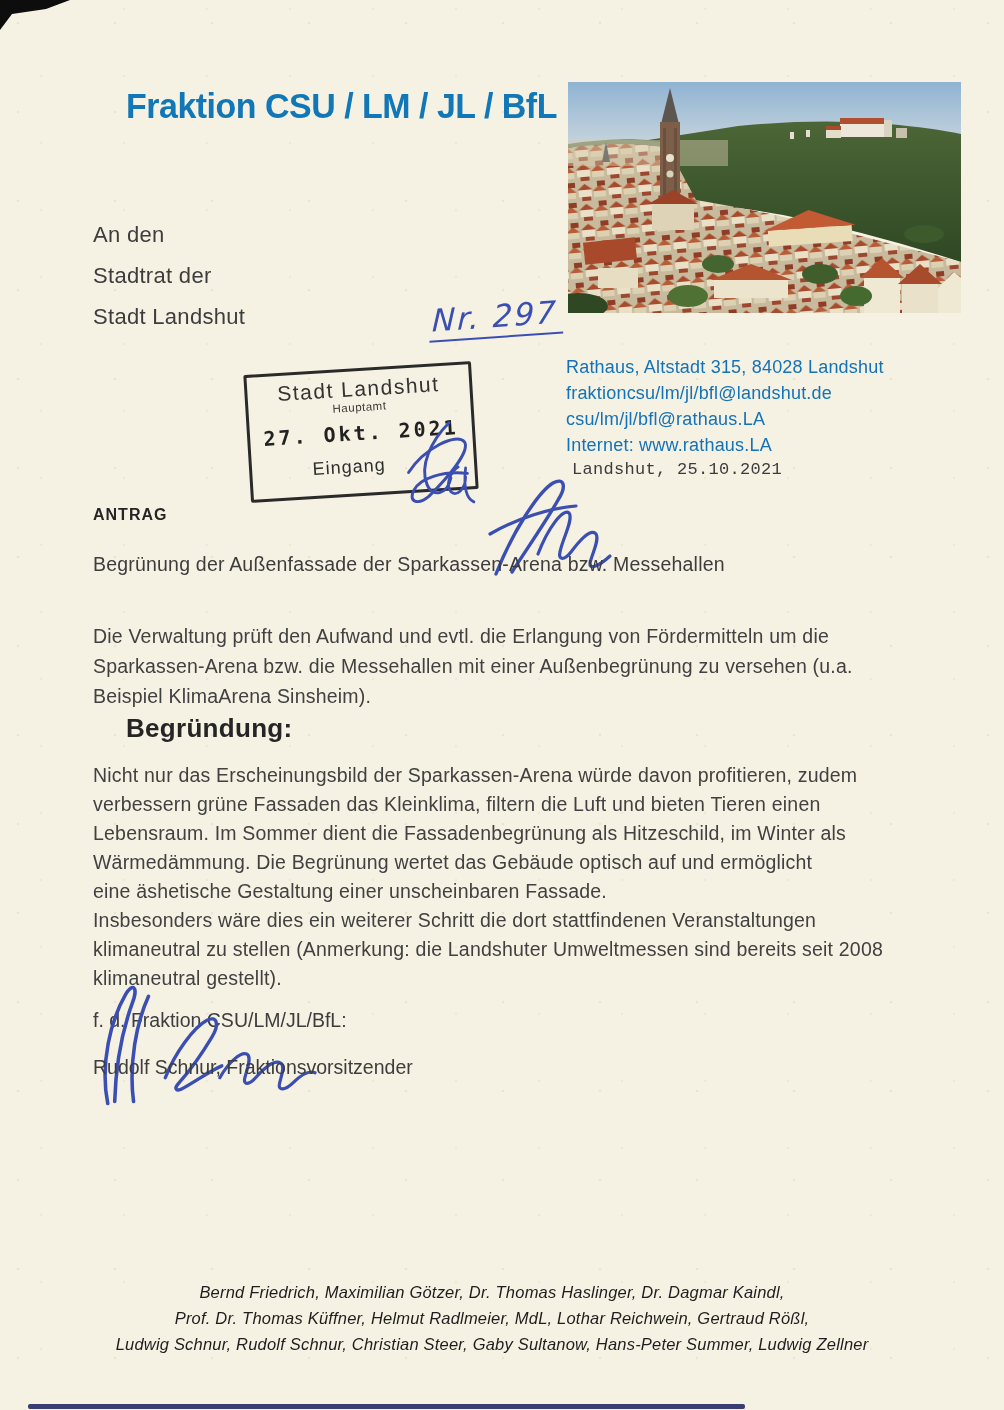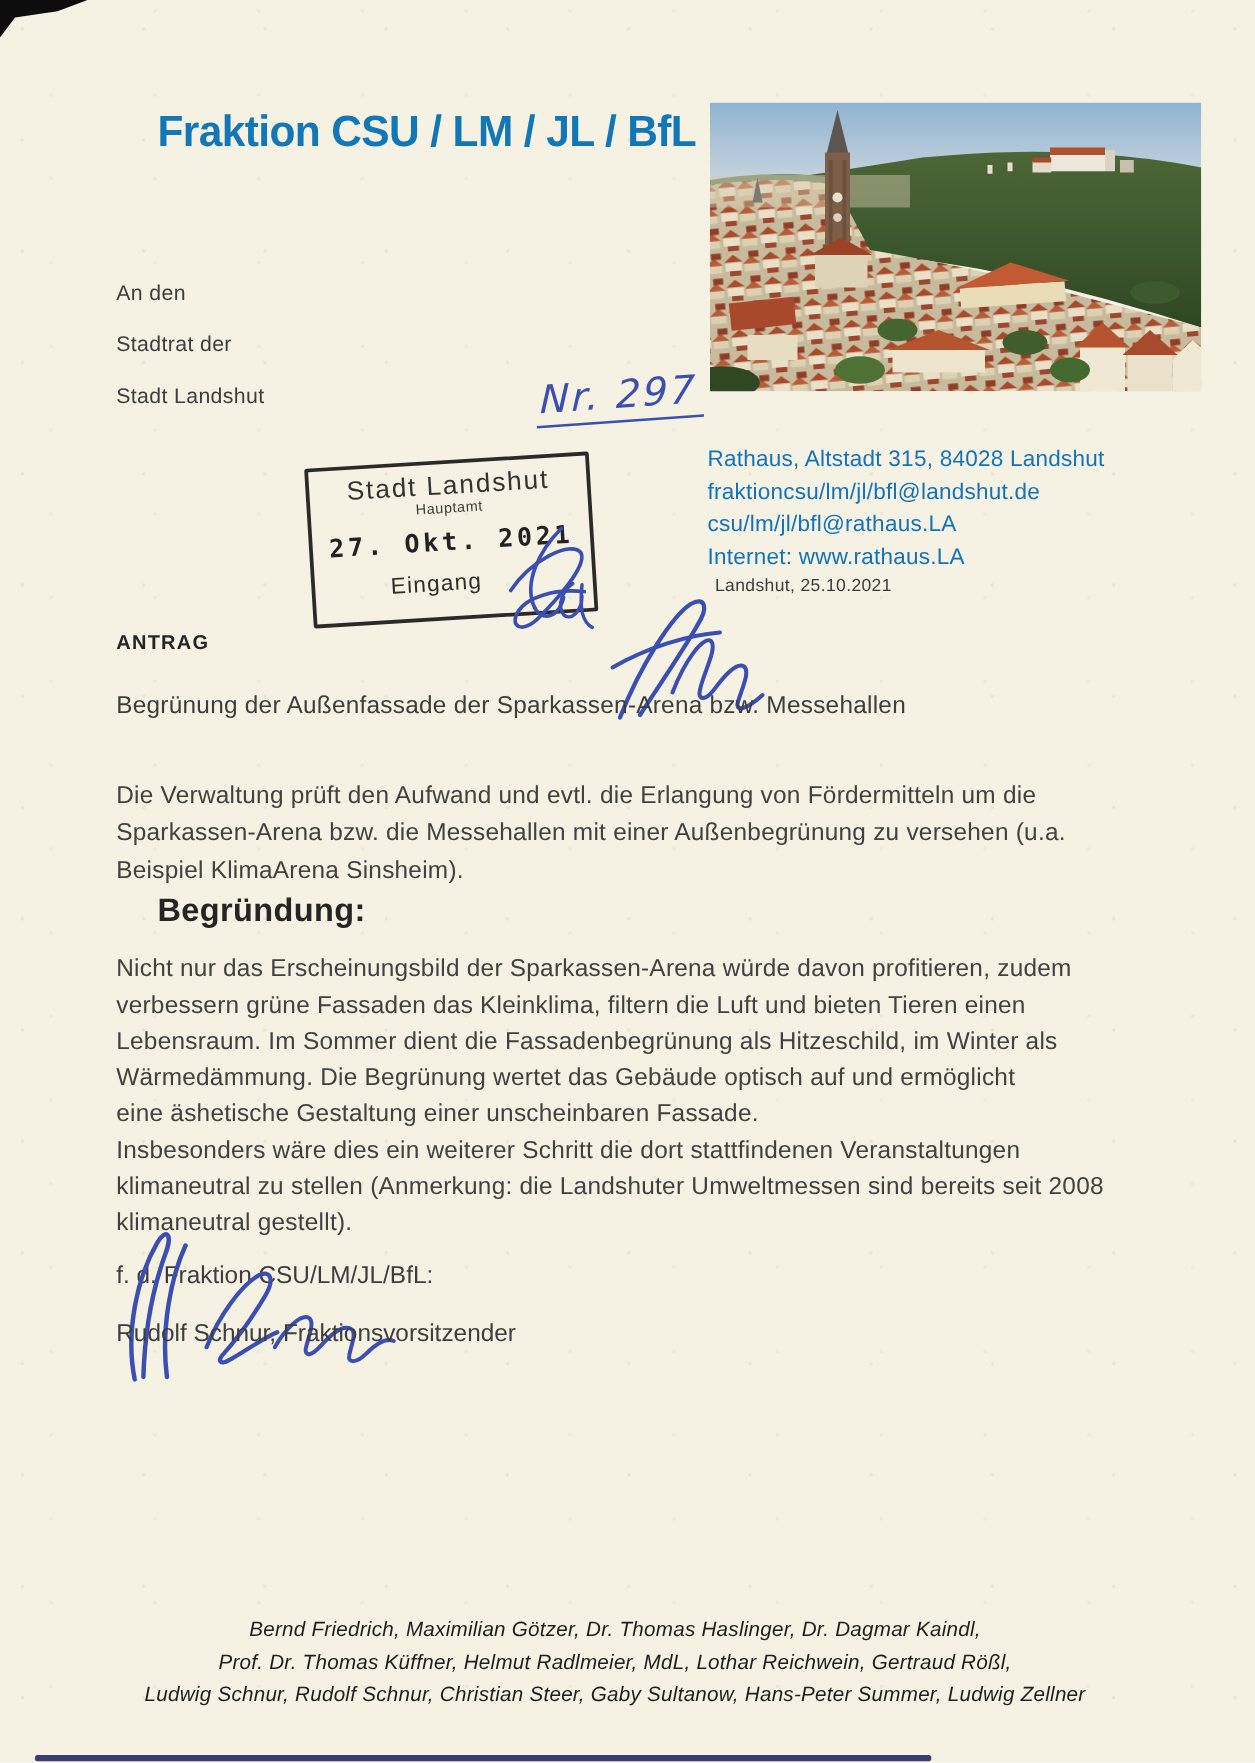--- a/index.html
+++ b/index.html
@@ -35,21 +35,21 @@
   .photo{left:568px;top:82px;width:393px;height:231px;}
   .photo svg{display:block;width:100%;height:100%;}
 
   .sender-line{
     left:93px;top:177px;
     font-size:12px;font-weight:bold;color:#151515;
     border-bottom:2px solid #151515;padding-bottom:2px;
     letter-spacing:.2px;word-spacing:2px;white-space:nowrap;
   }
 
-  .recipient{left:93px;top:214px;font-size:17px;line-height:41px;color:#3d3d3d;letter-spacing:.3px;}
+  .recipient{left:93px;top:214px;font-size:22px;line-height:41px;color:#3d3d3d;letter-spacing:.3px;}
 
   .hand-number{
     left:430px;top:298px;
     font-family:"DejaVu Sans", sans-serif;font-style:italic;
     font-size:31px;color:#3b4fb3;letter-spacing:2px;
     border-bottom:2.5px solid #3b4fb3;padding:0 6px 2px 2px;
     transform:rotate(-4deg) skewX(-6deg);
   }
 
   .stamp{
@@ -61,37 +61,37 @@
   }
   .stamp-city{margin-top:6px;font-size:21px;letter-spacing:1.5px;color:#333;}
   .stamp-office{font-size:11.5px;letter-spacing:.5px;color:#3a3a3a;}
   .stamp-date{margin-top:8px;font-family:"DejaVu Sans Mono", monospace;font-weight:bold;font-size:20px;letter-spacing:3px;color:#222;}
   .stamp-label{margin-top:11px;align-self:center;transform:translateX(-14px);font-size:18px;letter-spacing:1px;color:#2d2d2d;}
 
   .sig{pointer-events:none;}
   .sig path{fill:none;stroke:#3b4fb3;stroke-linecap:round;stroke-linejoin:round;}
 
   .contact{left:566px;top:354px;font-size:18px;line-height:26px;color:#1472b8;letter-spacing:.2px;}
-  .dateline{left:572px;top:460px;font-size:14px;color:#3c3c3c;letter-spacing:.3px;}
+  .dateline{left:572px;top:460px;font-size:17px;color:#3c3c3c;letter-spacing:.3px;font-family:Liberation Mono, monospace;}
 
   .antrag{left:93px;top:506px;font-size:16px;font-weight:bold;color:#252525;letter-spacing:1px;}
   .subject{left:93px;top:553px;font-size:19.5px;color:#3d3d3d;letter-spacing:.2px;}
 
   .para{left:93px;font-size:19.5px;color:#414141;letter-spacing:.2px;}
   .p1{top:621px;line-height:30px;}
   .begruendung{left:93px;top:713px;font-size:26px;font-weight:bold;color:#252525;letter-spacing:.3px;margin-left:33px;}
   .p2{top:761px;line-height:29px;}
 
   .closing{left:93px;top:1009px;font-size:19.5px;color:#3d3d3d;}
   .signer-name{left:93px;top:1056px;font-size:19.5px;color:#3d3d3d;}
 
   .footer{
     left:0;top:1279px;width:984px;
     text-align:center;font-style:italic;
-    font-size:16.5px;line-height:26px;color:#1e1e1e;letter-spacing:.2px;margin-top:12px;
+    font-size:16.5px;line-height:26px;color:#1e1e1e;letter-spacing:.2px;
   }
 </style>
 </head>
 <body>
 
 <div class="page">
 
   <div class="abs corner-artifact"></div>
 
   <h1 class="abs title">Fraktion CSU / LM / JL / BfL</h1>

